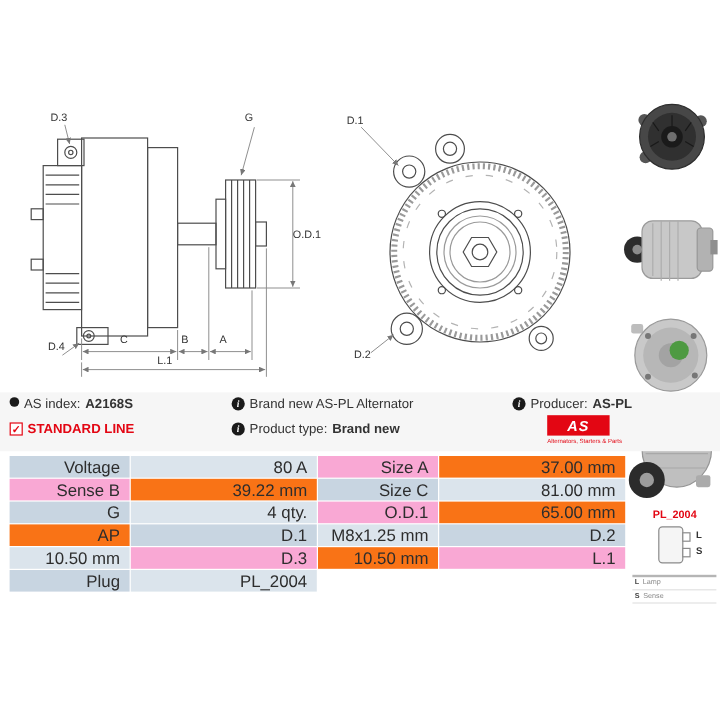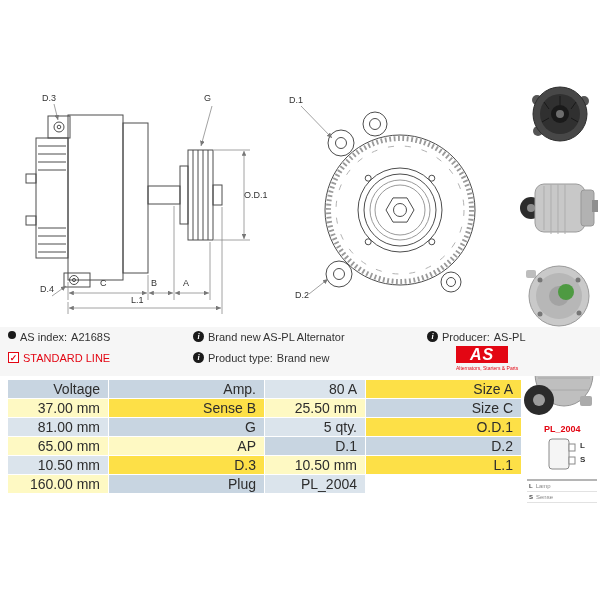--- a/index.html
+++ b/index.html
@@ -3,40 +3,40 @@
 <meta charset="utf-8">
 <style>
   html,body{margin:0;padding:0;background:#fff}
   .stage{position:relative;width:600px;height:600px;background:#fff;
          font-family:"Liberation Sans",sans-serif;overflow:hidden}
   svg{position:absolute}
   .dim-label{position:absolute;font-size:9px;color:#333;white-space:nowrap}
   .info-bar-bg{position:absolute;left:0;top:327px;width:600px;height:49px;background:#f6f6f6}
   .info-item{position:absolute;display:flex;align-items:flex-start;gap:4px;
              font-size:11px;color:#333;white-space:nowrap}
-  .bold{font-weight:400}
+  .bold{font-weight:700}
   .red{color:#e30613}
   .i-icon{width:11px;height:11px;border-radius:50%;background:#1a1a1a;color:#fff;
           font-size:8px;font-weight:700;font-style:italic;display:inline-flex;
           align-items:center;justify-content:center;
           font-family:"Liberation Serif",serif;flex:0 0 auto}
   .dot-icon{width:8px;height:8px;border-radius:50%;background:#1a1a1a;flex:0 0 auto}
   .check-icon{width:11px;height:11px;border:1.5px solid #e30613;color:#e30613;
           font-size:9px;font-weight:700;display:inline-flex;align-items:center;
           justify-content:center;flex:0 0 auto;box-sizing:border-box;background:#fff}
   .as-logo{position:absolute;left:456px;top:346px;width:52px;height:17px;background:#e30613;
-          color:#fff;font-weight:700;font-style:italic;font-size:16px;display:flex;
+          color:#fff;font-weight:700;font-style:italic;font-size:12px;display:flex;
           align-items:center;justify-content:center;letter-spacing:1px}
   .as-tagline{position:absolute;left:456px;top:365px;font-size:5px;color:#e30613;white-space:nowrap}
   .spec-table{position:absolute;left:8px;top:380px;display:grid;
           grid-template-columns:100px 155px 100px 155px;gap:1px;background:#fff;
           font-size:14px;color:#2d2d2d}
   .cell{height:18px;line-height:18px;text-align:right;padding-right:8px}
   .cl-o{background:#c8d5e1}.cv-o{background:#dbe4ec}
-  .cl-e{background:#fde047}.cv-e{background:#fef9c3}
+  .cl-e{background:#f9a8d4}.cv-e{background:#f97316}
   .cell.empty{background:#fff}
   .plug-code{position:absolute;left:544px;top:424px;font-size:9px;font-weight:700;color:#e30613}
   .pin-label{position:absolute;font-size:8px;font-weight:700;color:#333}
   .legend{position:absolute;left:527px;top:479px;width:70px;border-top:2px solid #b5b5b5;
           font-size:6px;color:#888}
   .legend-row{display:flex;align-items:center;gap:3px;padding:2px 2px;border-bottom:1px solid #e2e2e2}
   .legend-pin{font-weight:700;color:#444}
 </style>
 </head>
 <body>
@@ -224,45 +224,44 @@
   </div>
 
   <div class="as-logo">
     <span>AS</span>
   </div>
   <div class="as-tagline">Alternators, Starters &amp; Parts</div>
 
   <div class="spec-table">
 
     <div class="cell cl-o">Voltage</div>
-    <div class="cell cl-o">Amp.</div>
     <div class="cell cv-o">80 A</div>
 
     <div class="cell cl-e">Size A</div>
     <div class="cell cv-e">37.00 mm</div>
     <div class="cell cl-e">Sense B</div>
-    <div class="cell cv-e">25.50 mm</div>
+    <div class="cell cv-e">39.22 mm</div>
 
     <div class="cell cl-o">Size C</div>
     <div class="cell cv-o">81.00 mm</div>
     <div class="cell cl-o">G</div>
-    <div class="cell cv-o">5 qty.</div>
+    <div class="cell cv-o">4 qty.</div>
 
     <div class="cell cl-e">O.D.1</div>
     <div class="cell cv-e">65.00 mm</div>
     <div class="cell cv-e">AP</div>
 
     <div class="cell cl-o">D.1</div>
+    <div class="cell cv-o">M8x1.25 mm</div>
     <div class="cell cl-o">D.2</div>
     <div class="cell cv-o">10.50 mm</div>
 
     <div class="cell cl-e">D.3</div>
     <div class="cell cv-e">10.50 mm</div>
     <div class="cell cl-e">L.1</div>
-    <div class="cell cv-e">160.00 mm</div>
 
     <div class="cell cl-o">Plug</div>
     <div class="cell cv-o">PL_2004</div>
     <div class="cell empty"></div>
     <div class="cell empty"></div>
   </div>
 
 </div>
 
 </body></html>

